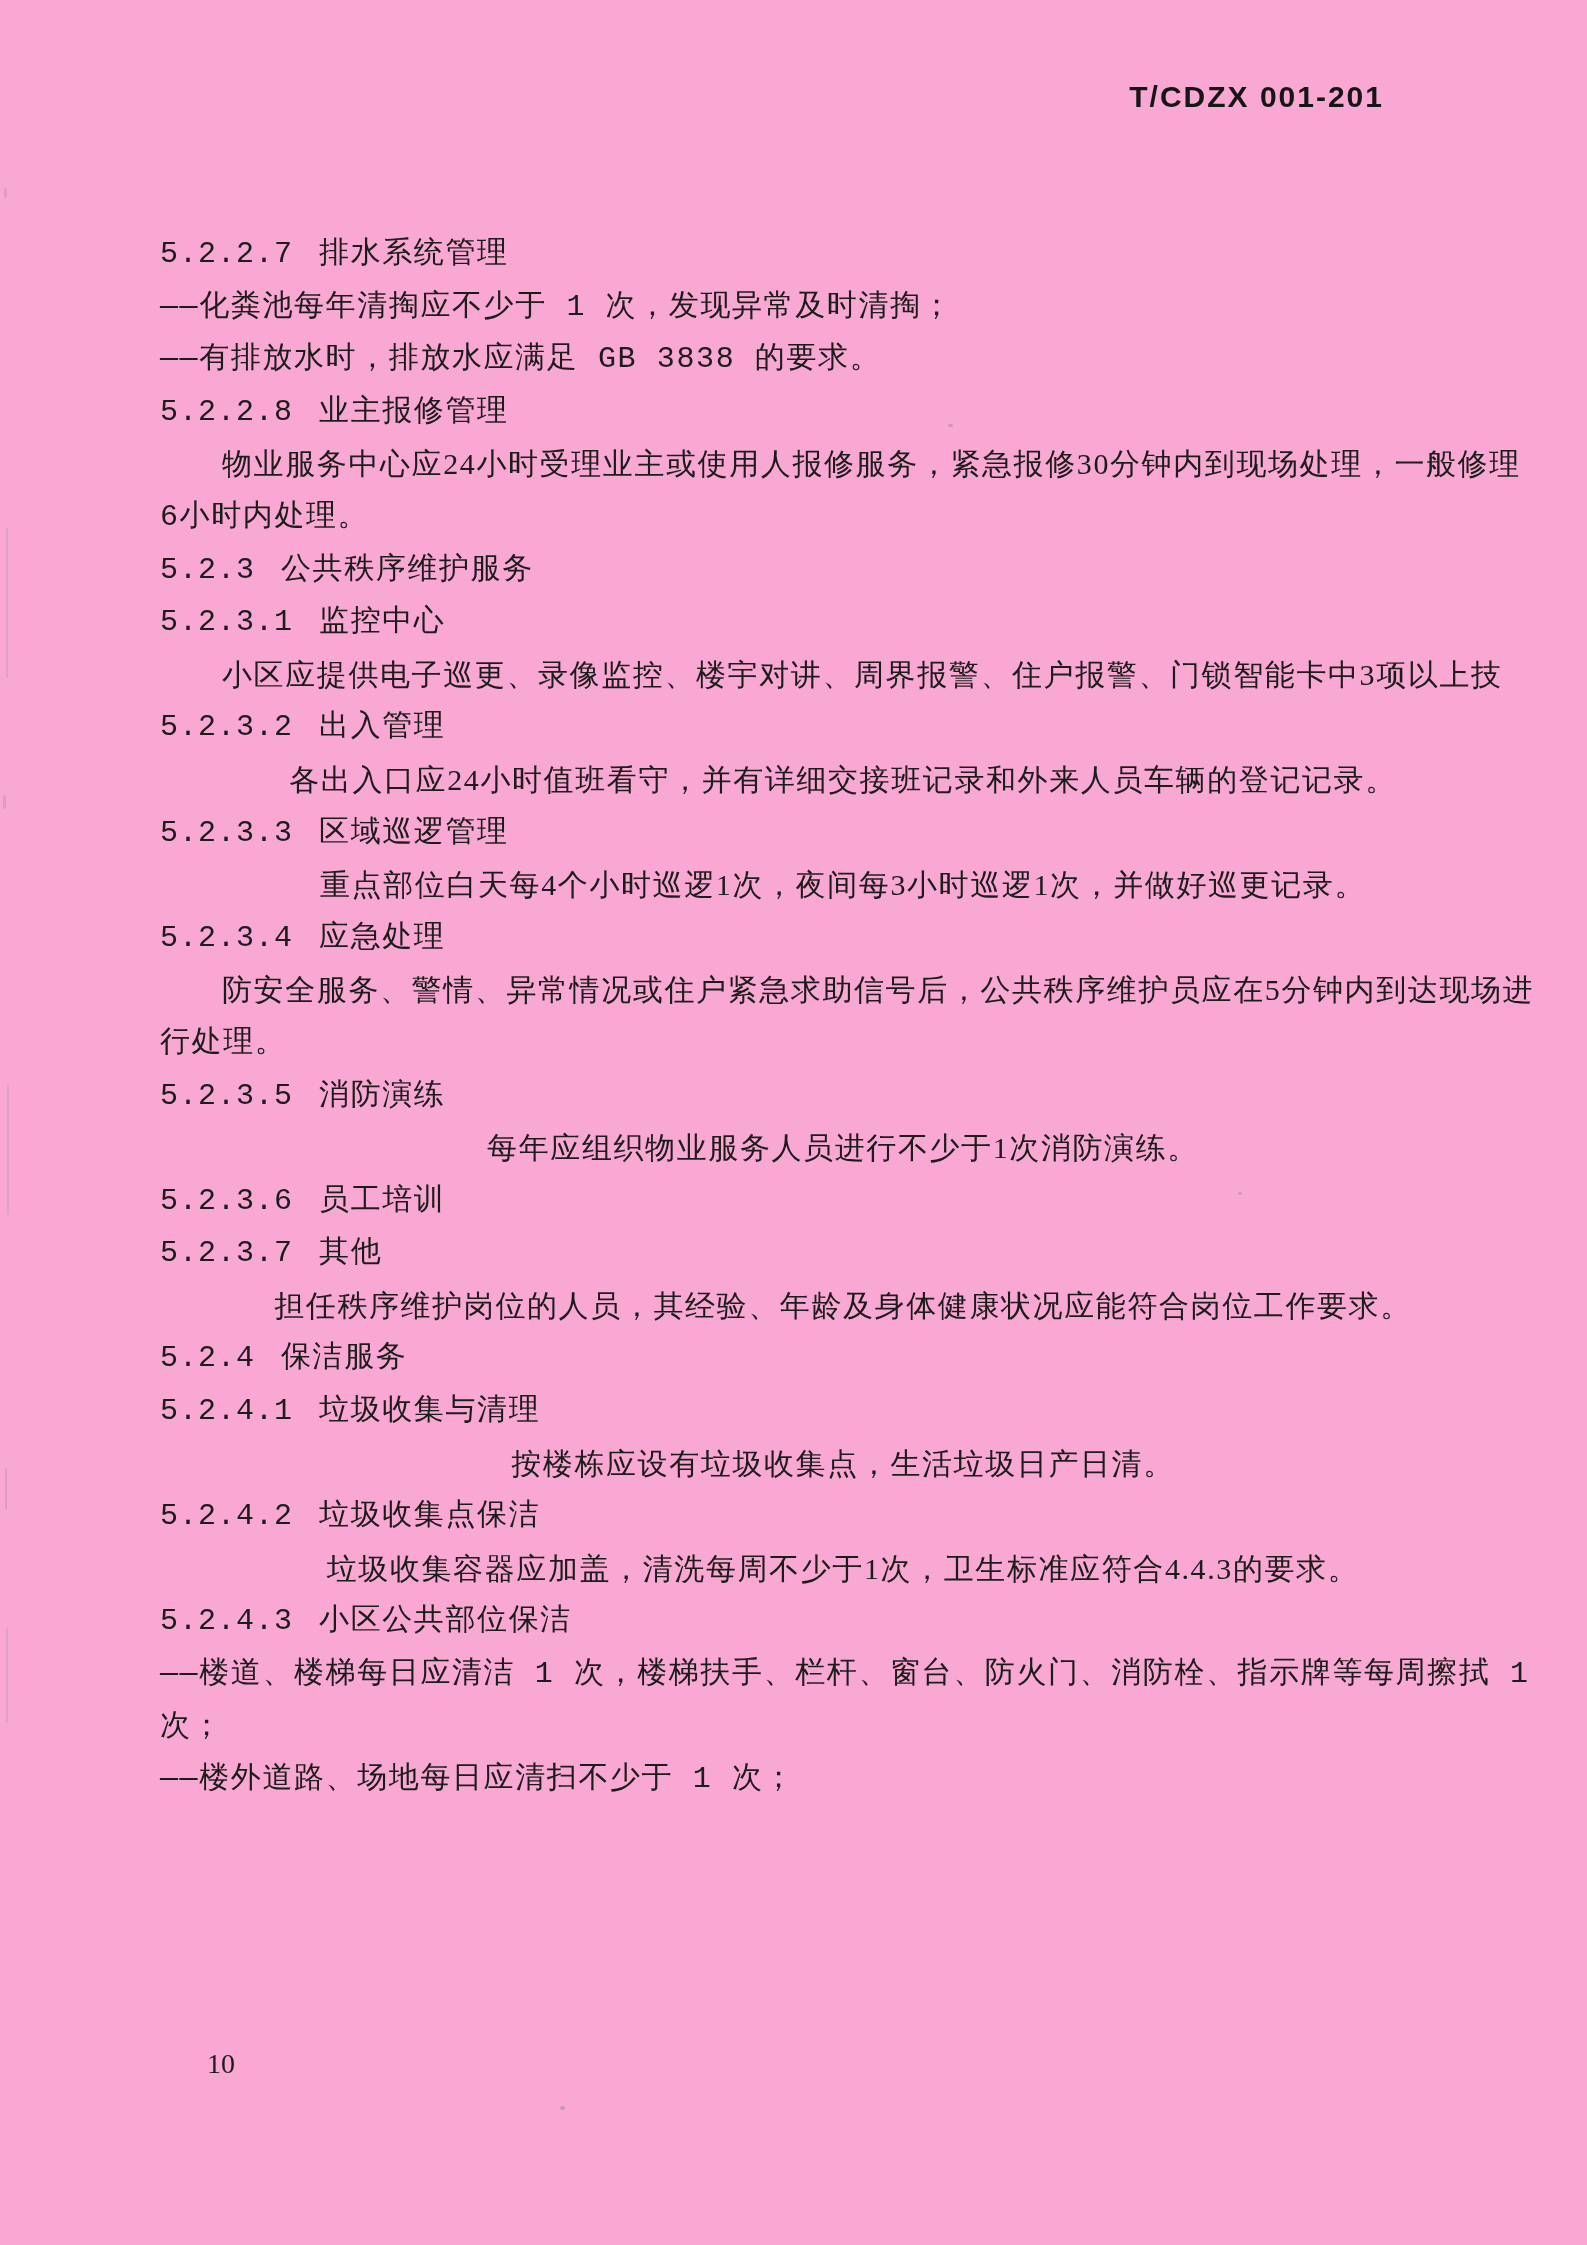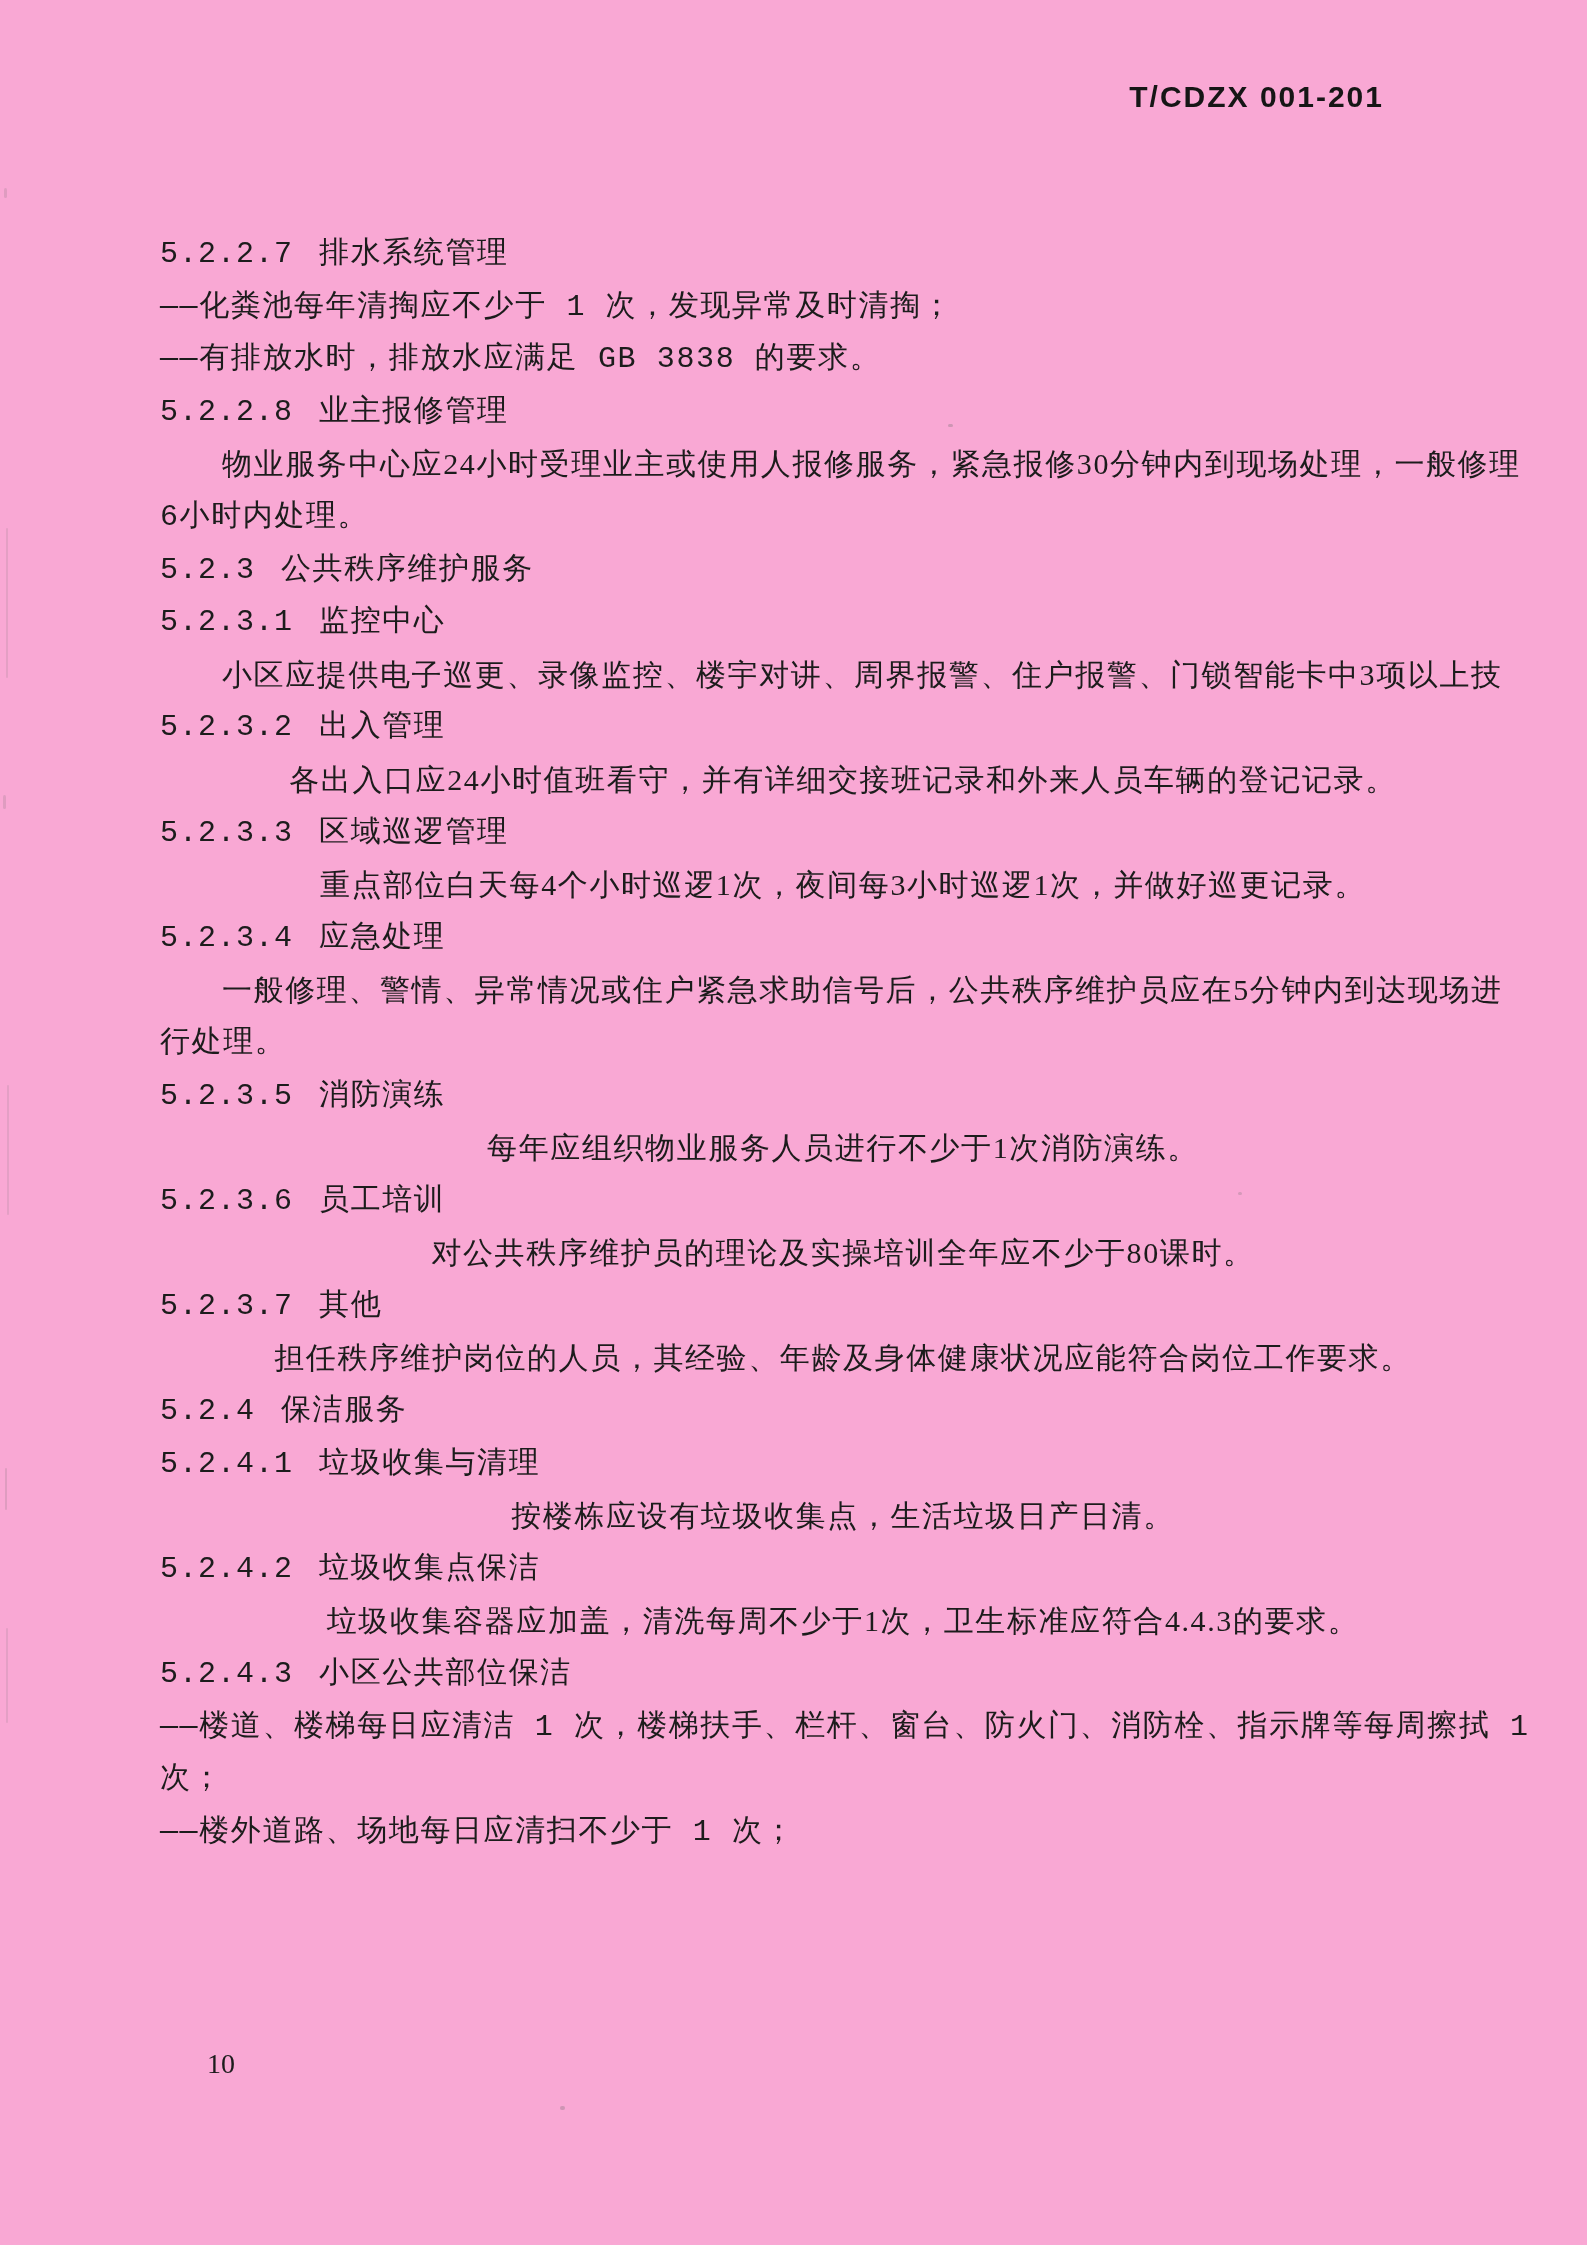--- a/index.html
+++ b/index.html
@@ -90,28 +90,27 @@
     <p class="heading"><span class="h-num">5.2.3.1</span><span class="h-title">监控中心</span></p>
     <p class="indent">小区应提供电子巡更、录像监控、楼宇对讲、周界报警、住户报警、门锁智能卡中3项以上技</p>
 
     <p class="heading"><span class="h-num">5.2.3.2</span><span class="h-title">出入管理</span></p>
     <p class="indent">各出入口应24小时值班看守，并有详细交接班记录和外来人员车辆的登记记录。</p>
 
     <p class="heading"><span class="h-num">5.2.3.3</span><span class="h-title">区域巡逻管理</span></p>
     <p class="indent">重点部位白天每4个小时巡逻1次，夜间每3小时巡逻1次，并做好巡更记录。</p>
 
     <p class="heading"><span class="h-num">5.2.3.4</span><span class="h-title">应急处理</span></p>
-    <p class="indent">一般修理、警情、异常情况或住户紧急求助信号后，公共秩序维护员应在5分钟内到达现场进</p>
+    <p class="indent">防安全服务、警情、异常情况或住户紧急求助信号后，公共秩序维护员应在5分钟内到达现场进</p>
     <p class="cont">行处理。</p>
 
     <p class="heading"><span class="h-num">5.2.3.5</span><span class="h-title">消防演练</span></p>
     <p class="indent">每年应组织物业服务人员进行不少于1次消防演练。</p>
 
     <p class="heading"><span class="h-num">5.2.3.6</span><span class="h-title">员工培训</span></p>
-    <p class="indent">对公共秩序维护员的理论及实操培训全年应不少于80课时。</p>
 
     <p class="heading"><span class="h-num">5.2.3.7</span><span class="h-title">其他</span></p>
     <p class="indent">担任秩序维护岗位的人员，其经验、年龄及身体健康状况应能符合岗位工作要求。</p>
 
     <p class="heading"><span class="h-num">5.2.4</span><span class="h-title">保洁服务</span></p>
     <p class="heading"><span class="h-num">5.2.4.1</span><span class="h-title">垃圾收集与清理</span></p>
     <p class="indent">按楼栋应设有垃圾收集点，生活垃圾日产日清。</p>
 
     <p class="heading"><span class="h-num">5.2.4.2</span><span class="h-title">垃圾收集点保洁</span></p>
     <p class="indent">垃圾收集容器应加盖，清洗每周不少于1次，卫生标准应符合4.4.3的要求。</p>

